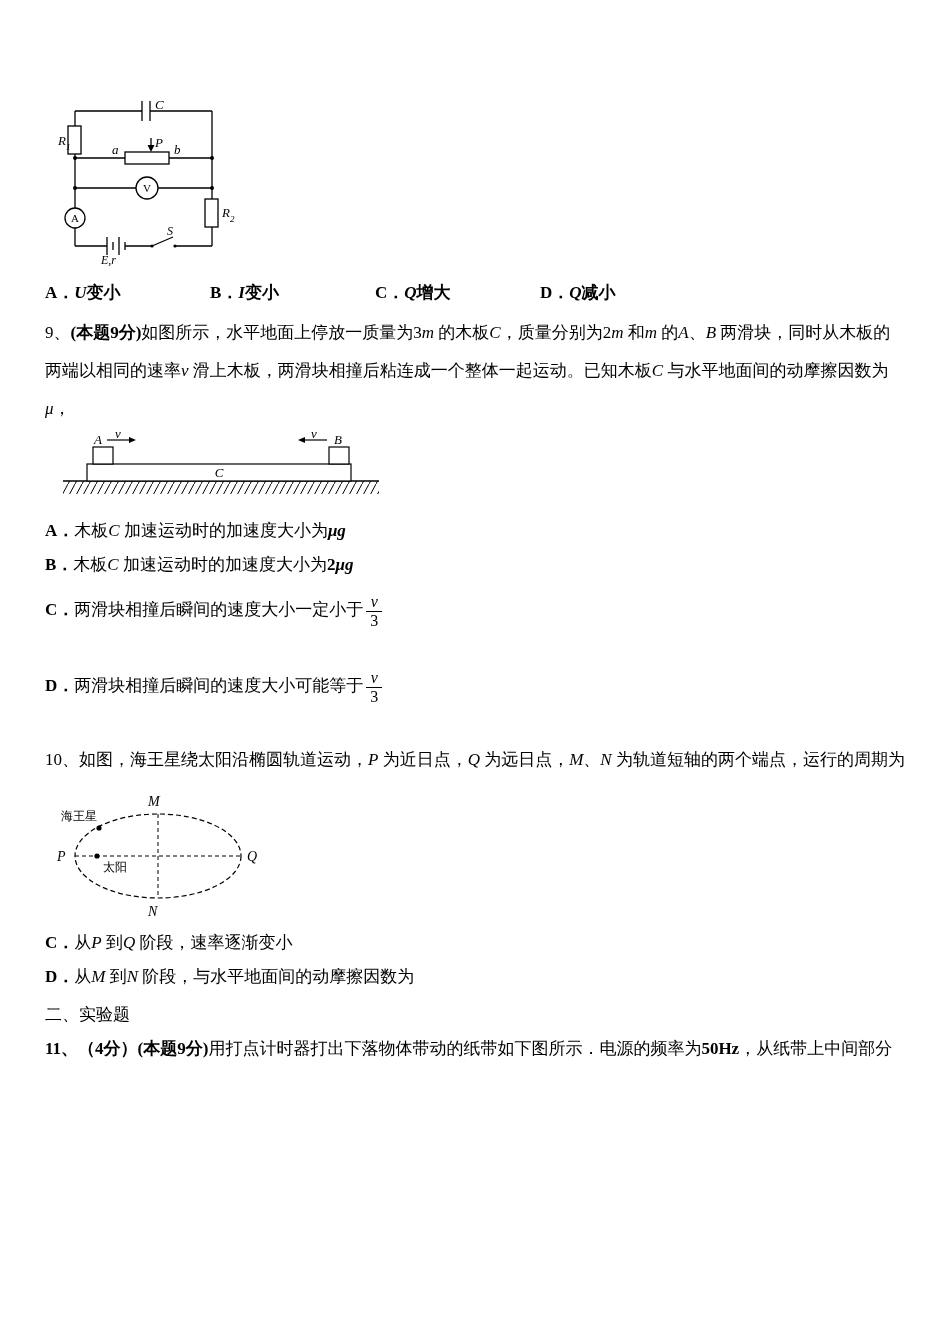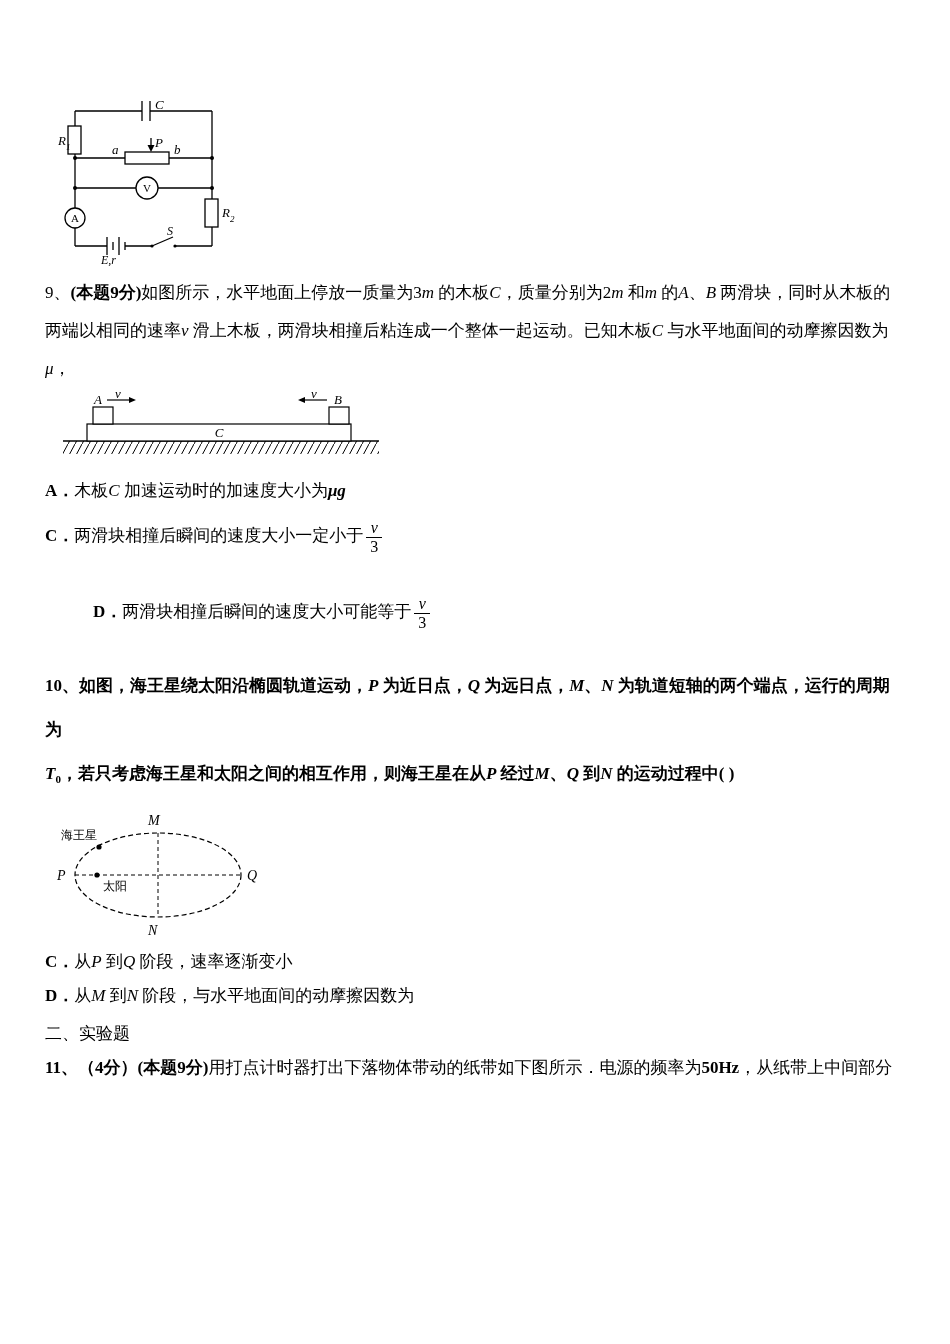--- a/index.html
+++ b/index.html
@@ -14,23 +14,23 @@
   .fden{border-top:1.2px solid #000;}
   .circuit-wrap{margin:96px 0 0 12px;}
   .q8-opts{display:flex;margin-top:14px;height:26px;line-height:26px;}
   .q8opt{width:165px;}
   .para .line{line-height:38px;}
   .q9-stem{margin-top:8px;}
   .blocks-wrap{margin:4px 0 0 16px;}
   .optline{line-height:34px;}
   .opt-first{margin-top:16px;}
   .tallopt{line-height:56px;height:56px;}
-  .q9d{margin-top:20px;margin-left:48px;}
+  .q9d{margin-top:20px;}
   .q10para{margin-top:24px;}
-  .q10para .line{line-height:44px;font-weight:bold;}
+  .q10para .line{line-height:44px;}
   .orbit-wrap{margin:4px 0 0 8px;}
   .section-title{line-height:34px;margin-top:4px;}
   svg{display:block;}
   svg text{font-family:"Liberation Serif",serif;font-size:13px;fill:#000;}
   .svgvar{font-style:italic;}
   .svgsub{font-size:9px;font-style:italic;}
   .meter{font-size:11px;}
   .cjk{font-size:12px;}
   .axis14{font-size:14px;font-style:italic;}
 </style>
@@ -72,20 +72,26 @@
       <text x="117" y="58" class="svgvar">b</text>
       <text x="90" y="96" text-anchor="middle" class="meter">V</text>
       <text x="18" y="126" text-anchor="middle" class="meter">A</text>
       <text x="165" y="121" class="svgvar">R</text>
       <text x="173" y="126" class="svgsub">2</text>
       <text x="44" y="168" class="svgvar cjk">E,r</text>
       <text x="110" y="139" class="svgvar cjk">S</text>
     </svg>
   </div>
 
+  <div class="q8-opts">
+    <span class="q8opt"><span class="bo">A．</span><span class="var bo">U</span><span class="bo">变小</span></span>
+    <span class="q8opt"><span class="bo">B．</span><span class="var bo">I</span><span class="bo">变小</span></span>
+    <span class="q8opt"><span class="bo">C．</span><span class="var bo">Q</span><span class="bo">增大</span></span>
+    <span class="q8opt"><span class="bo">D．</span><span class="var bo">Q</span><span class="bo">减小</span></span>
+  </div>
 
   <div class="para q9-stem">
     <div class="line"><span>9、</span><span class="bo">(本题9分)</span><span>如图所示，水平地面上停放一质量为3</span><span class="var">m</span><span> 的木板</span><span class="var">C</span><span>，质量分别为2</span><span class="var">m</span><span> 和</span><span class="var">m</span><span> 的</span><span class="var">A</span><span>、</span><span class="var">B</span><span> 两滑块，同时从木板的</span></div>
     <div class="line"><span>两端以相同的速率</span><span class="var">v</span><span> 滑上木板，两滑块相撞后粘连成一个整体一起运动。已知木板</span><span class="var">C</span><span> 与水平地面间的动摩擦因数为</span><span class="var">μ</span><span>，</span></div>
   </div>
 
   <div class="blocks-wrap">
     <svg width="320" height="66" viewBox="0 0 320 66">
       <defs>
         <pattern id="hatch" width="7" height="13" patternUnits="userSpaceOnUse">
@@ -103,26 +109,26 @@
       <path d="M244,5 L237,8 L244,11 z" fill="#000"></path>
       <text x="33" y="12" class="svgvar">A</text>
       <text x="54" y="6" class="svgvar" font-size="11">v</text>
       <text x="250" y="6" class="svgvar" font-size="11">v</text>
       <text x="273" y="12" class="svgvar">B</text>
       <text x="158" y="45" text-anchor="middle" class="svgvar">C</text>
     </svg>
   </div>
 
   <div class="optline opt-first"><span class="bo">A．</span><span>木板</span><span class="var">C</span><span> 加速运动时的加速度大小为</span><span class="var bo">μg</span></div>
+  <div class="optline"><span class="bo">B．</span><span>木板</span><span class="var">C</span><span> 加速运动时的加速度大小为</span><span class="bo">2</span><span class="var bo">μg</span></div>
   <div class="optline tallopt"><span class="bo">C．</span><span>两滑块相撞后瞬间的速度大小一定小于</span><span class="frac"><span class="fnum"><span class="var">v</span></span><span class="fden"><span>3</span></span></span></div>
   <div class="optline tallopt q9d"><span class="bo">D．</span><span>两滑块相撞后瞬间的速度大小可能等于</span><span class="frac"><span class="fnum"><span class="var">v</span></span><span class="fden"><span>3</span></span></span></div>
 
   <div class="para q10para">
     <div class="line"><span>10、如图，海王星绕太阳沿椭圆轨道运动，</span><span class="var">P</span><span> 为近日点，</span><span class="var">Q</span><span> 为远日点，</span><span class="var">M</span><span>、</span><span class="var">N</span><span> 为轨道短轴的两个端点，运行的周期为</span></div>
-    <div class="line"><span class="var">T</span><span class="sub">0</span><span>，若只考虑海王星和太阳之间的相互作用，则海王星在从</span><span class="var">P</span><span> 经过</span><span class="var">M</span><span>、</span><span class="var">Q</span><span> 到</span><span class="var">N</span><span> 的运动过程中(        )</span></div>
   </div>
 
   <div class="orbit-wrap">
     <svg width="212" height="140" viewBox="0 0 212 140">
       <ellipse cx="105" cy="70" rx="83" ry="42" fill="none" stroke="#000" stroke-width="1.2" stroke-dasharray="5,3"></ellipse>
       <path d="M22,70 H188" stroke="#000" stroke-width="1" stroke-dasharray="4,3"></path>
       <path d="M105,28 V112" stroke="#000" stroke-width="1" stroke-dasharray="4,3"></path>
       <circle cx="44" cy="70" r="2.6" fill="#000"></circle>
       <circle cx="46" cy="42" r="2.6" fill="#000"></circle>
       <text x="8" y="34" class="cjk">海王星</text>

